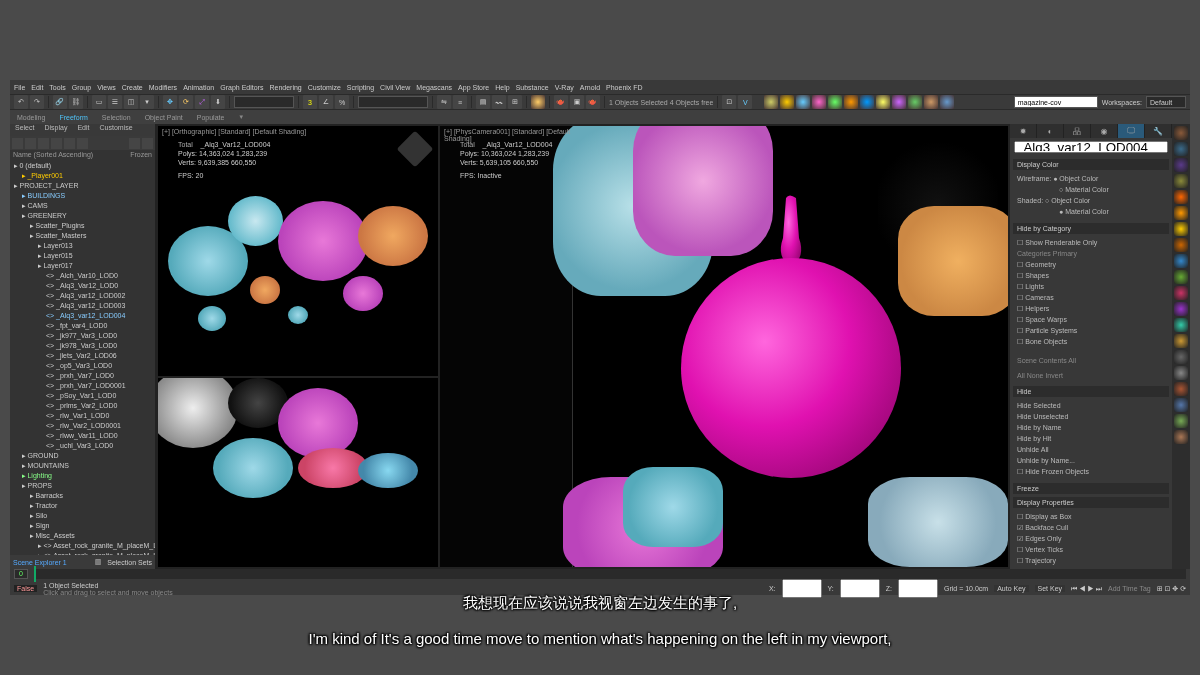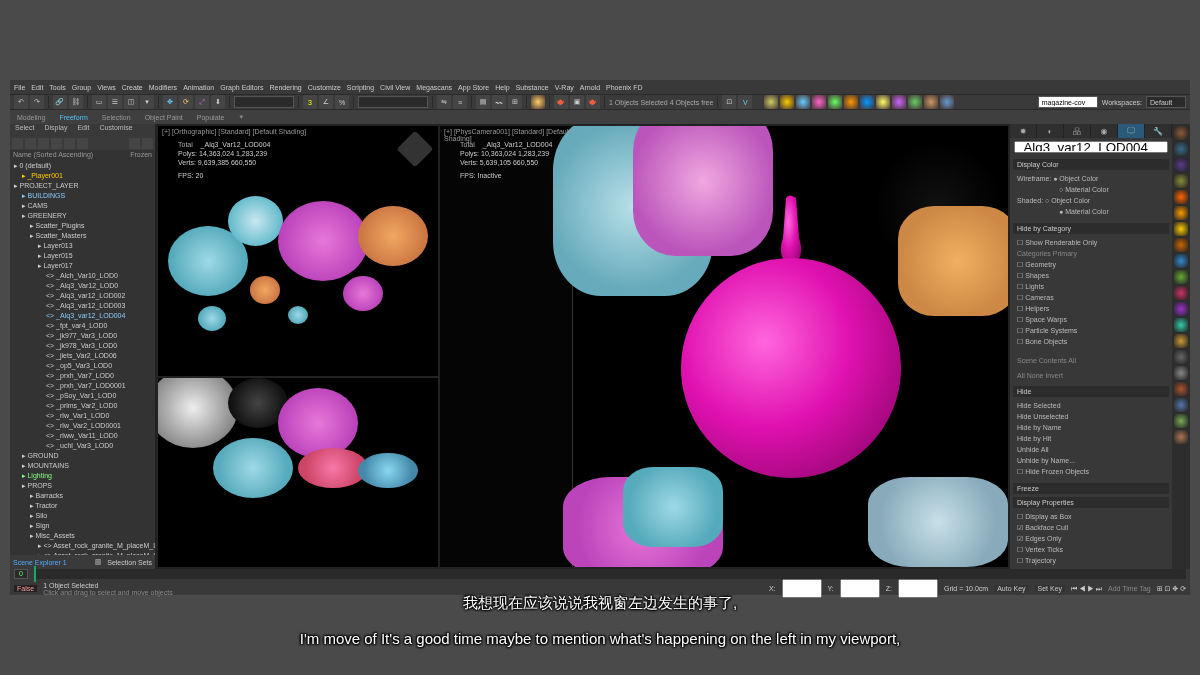--- a/index.html
+++ b/index.html
@@ -136,21 +136,21 @@
     <div class="tbtn" style="background:radial-gradient(#f6c,#433)"></div>
     <div class="tbtn" style="background:radial-gradient(#6f6,#433)"></div>
     <div class="tbtn" style="background:radial-gradient(#f90,#433)"></div>
     <div class="tbtn" style="background:radial-gradient(#09f,#433)"></div>
     <div class="tbtn" style="background:radial-gradient(#ff6,#433)"></div>
     <div class="tbtn" style="background:radial-gradient(#c6f,#433)"></div>
     <div class="tbtn" style="background:radial-gradient(#6c6,#433)"></div>
     <div class="tbtn" style="background:radial-gradient(#c96,#433)"></div>
     <div class="tbtn" style="background:radial-gradient(#69c,#433)"></div>
     <div class="workspace-box">
-      <input class="tinput" style="width: 60px; background: rgb(255, 255, 255); color: rgb(0, 0, 0);" value="magazine-cov">
+      <input class="tinput" style="width: 84px; background: rgb(255, 255, 255); color: rgb(0, 0, 0);" value="magazine-cov">
       <span style="font-size:7px">Workspaces:</span>
       <input class="tinput" style="width: 40px;" value="Default">
     </div>
   </div>
 
   <div class="ribbon">
     <span class="tab">Modeling</span>
     <span class="tab active">Freeform</span>
     <span class="tab">Selection</span>
     <span class="tab">Object Paint</span>
@@ -417,13 +417,13 @@
       <span style="background:#333;padding:0 3px">Auto Key</span>
       <span style="background:#333;padding:0 3px">Set Key</span>
       <span>⏮ ◀ ▶ ⏭</span>
       <span style="color:#888">Add Time Tag</span>
       <span>⊞ ⊡ ✥ ⟳</span>
     </div>
   </div>
 </div>
 
 <div class="subtitle sub1">我想现在应该说说我视窗左边发生的事了,</div>
-<div class="subtitle sub2">I'm move of It's a good time maybe to mention what's happening on the left in my viewport,</div>
+<div class="subtitle sub2">I'm kind of It's a good time move to mention what's happening on the left in my viewport,</div>
 
 </body></html>

